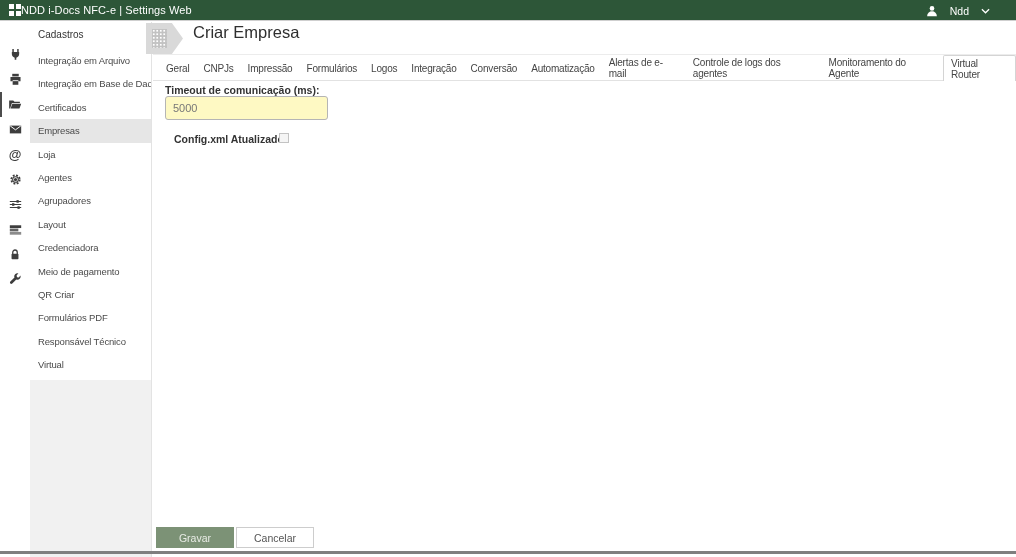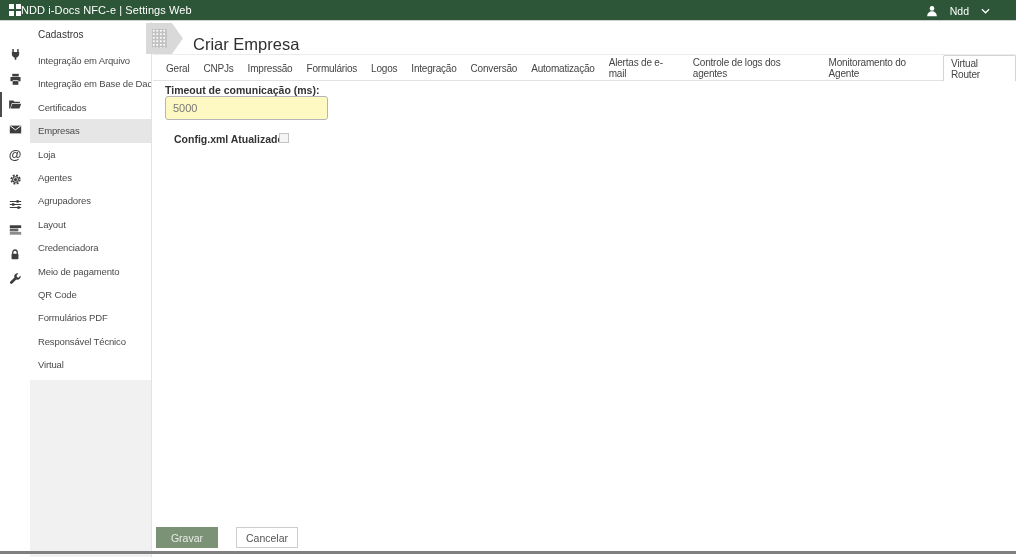--- a/index.html
+++ b/index.html
@@ -33,21 +33,21 @@
   .sidebar-header { font-size: 10px; color: #333; padding: 7px 0 9px 8px; }
   .sidebar-item { height: 23.4px; line-height: 23.4px; padding-left: 8px;
     font-size: 9.5px; letter-spacing: -0.15px; color: #4a4a4a; white-space: nowrap;
     overflow: hidden; cursor: pointer; }
   .sidebar-item.selected { background: #e6e6e6; }
 
   
   .main { position: absolute; top: 22px; left: 153px; right: 0; bottom: 0; background: #fff; }
 
   .page-header { position: absolute; top: 1px; left: -7px; height: 31px;
-    display: flex; align-items: flex-end; }
+    display: flex; align-items: flex-start; }
   .crumb-arrow { width: 37px; height: 31px; background: #d9d9d9;
     clip-path: polygon(0 0, 70% 0, 100% 50%, 70% 100%, 0 100%);
     display: flex; align-items: center; }
   .building-dots { width: 15px; height: 19px; margin-left: 6px;
     background-image: radial-gradient(circle, #ffffff 1.1px, rgba(0,0,0,0) 1.2px);
     background-size: 3.5px 3.5px; background-color: #c2c2c2; }
   .page-title { margin-left: 10px; font-size: 16.5px; font-weight: 500; color: #2f2f2f; }
 
   
   .tabbar { position: absolute; top: 32px; left: 0; right: 0; height: 27px;
@@ -63,21 +63,21 @@
     font-weight: 700; color: #333; }
   .timeout-input { position: absolute; left: 12px; top: 74px; width: 163px; height: 24px;
     border: 1px solid #b5b5b5; border-radius: 3px; padding: 0 7px; font-size: 11px;
     color: #777; font-family: "Liberation Sans", sans-serif; background: #fef9c3; }
   .checkbox-label { position: absolute; left: 21px; top: 111px; font-size: 10.5px;
     font-weight: 700; color: #333; }
   .checkbox { position: absolute; left: 126px; top: 111px; width: 10px; height: 10px;
     border: 1px solid #c3c3c3; background: #f5f5f5; cursor: pointer; }
 
   
-  .btn { position: absolute; top: 505px; width: 62px; height: 21px; font-size: 10.5px;
+  .btn { position: absolute; top: 505px; width: 78px; height: 21px; font-size: 10.5px;
     display: flex; align-items: center; justify-content: center; cursor: pointer;
     font-family: "Liberation Sans", sans-serif; }
   .btn-save { left: 3px; background: #7c9276; color: #e9ece6; border: 1px solid #7c9276; }
   .btn-cancel { left: 83px; background: #fff; color: #555; border: 1px solid #cdcdcd; }
 
   
   .bottom-scrollbar { position: absolute; left: 0; right: 0; bottom: 3px; height: 3px;
     background: #7f7f7f; }
 </style>
 </head>
@@ -175,21 +175,21 @@
       <div class="sidebar-item">Integração em Arquivo</div>
       <div class="sidebar-item">Integração em Base de Dados</div>
       <div class="sidebar-item">Certificados</div>
       <div class="sidebar-item selected">Empresas</div>
       <div class="sidebar-item">Loja</div>
       <div class="sidebar-item">Agentes</div>
       <div class="sidebar-item">Agrupadores</div>
       <div class="sidebar-item">Layout</div>
       <div class="sidebar-item">Credenciadora</div>
       <div class="sidebar-item">Meio de pagamento</div>
-      <div class="sidebar-item">QR Code</div>
+      <div class="sidebar-item">QR Criar</div>
       <div class="sidebar-item">Formulários PDF</div>
       <div class="sidebar-item">Responsável Técnico</div>
       <div class="sidebar-item">Virtual</div>
     </div>
   </div>
 
   <div class="main">
 
     <div class="page-header">
       <div class="crumb-arrow">

